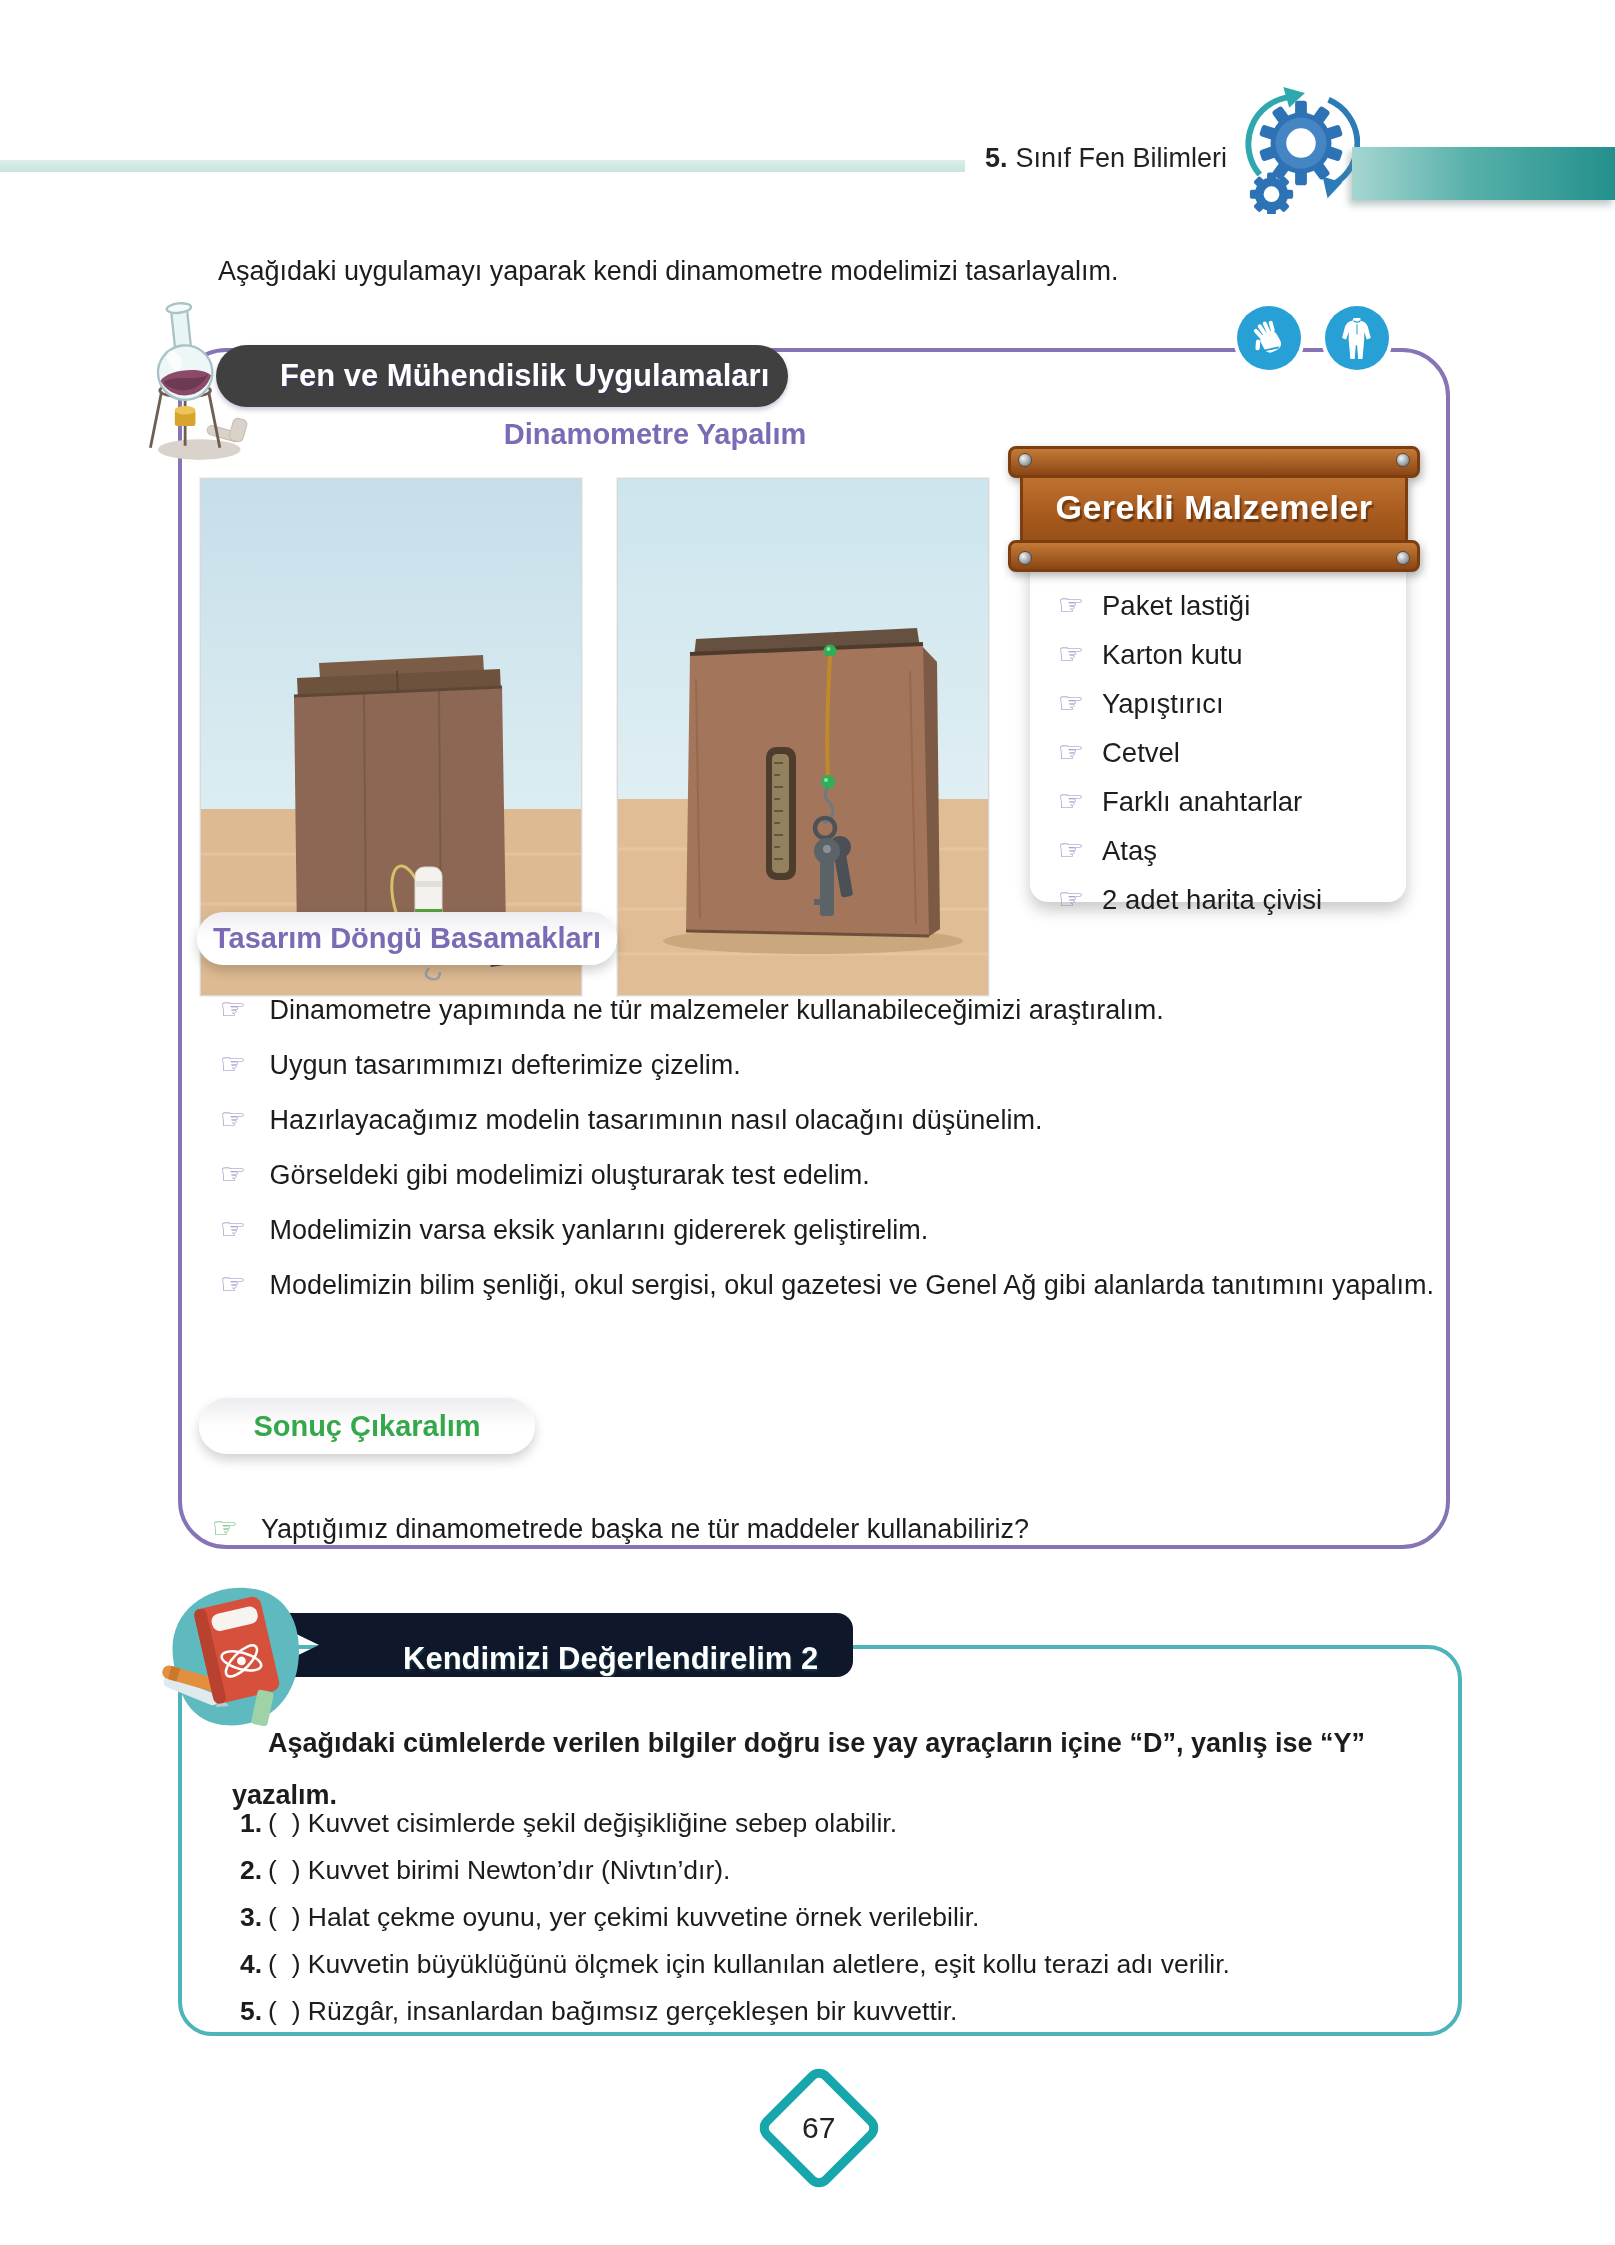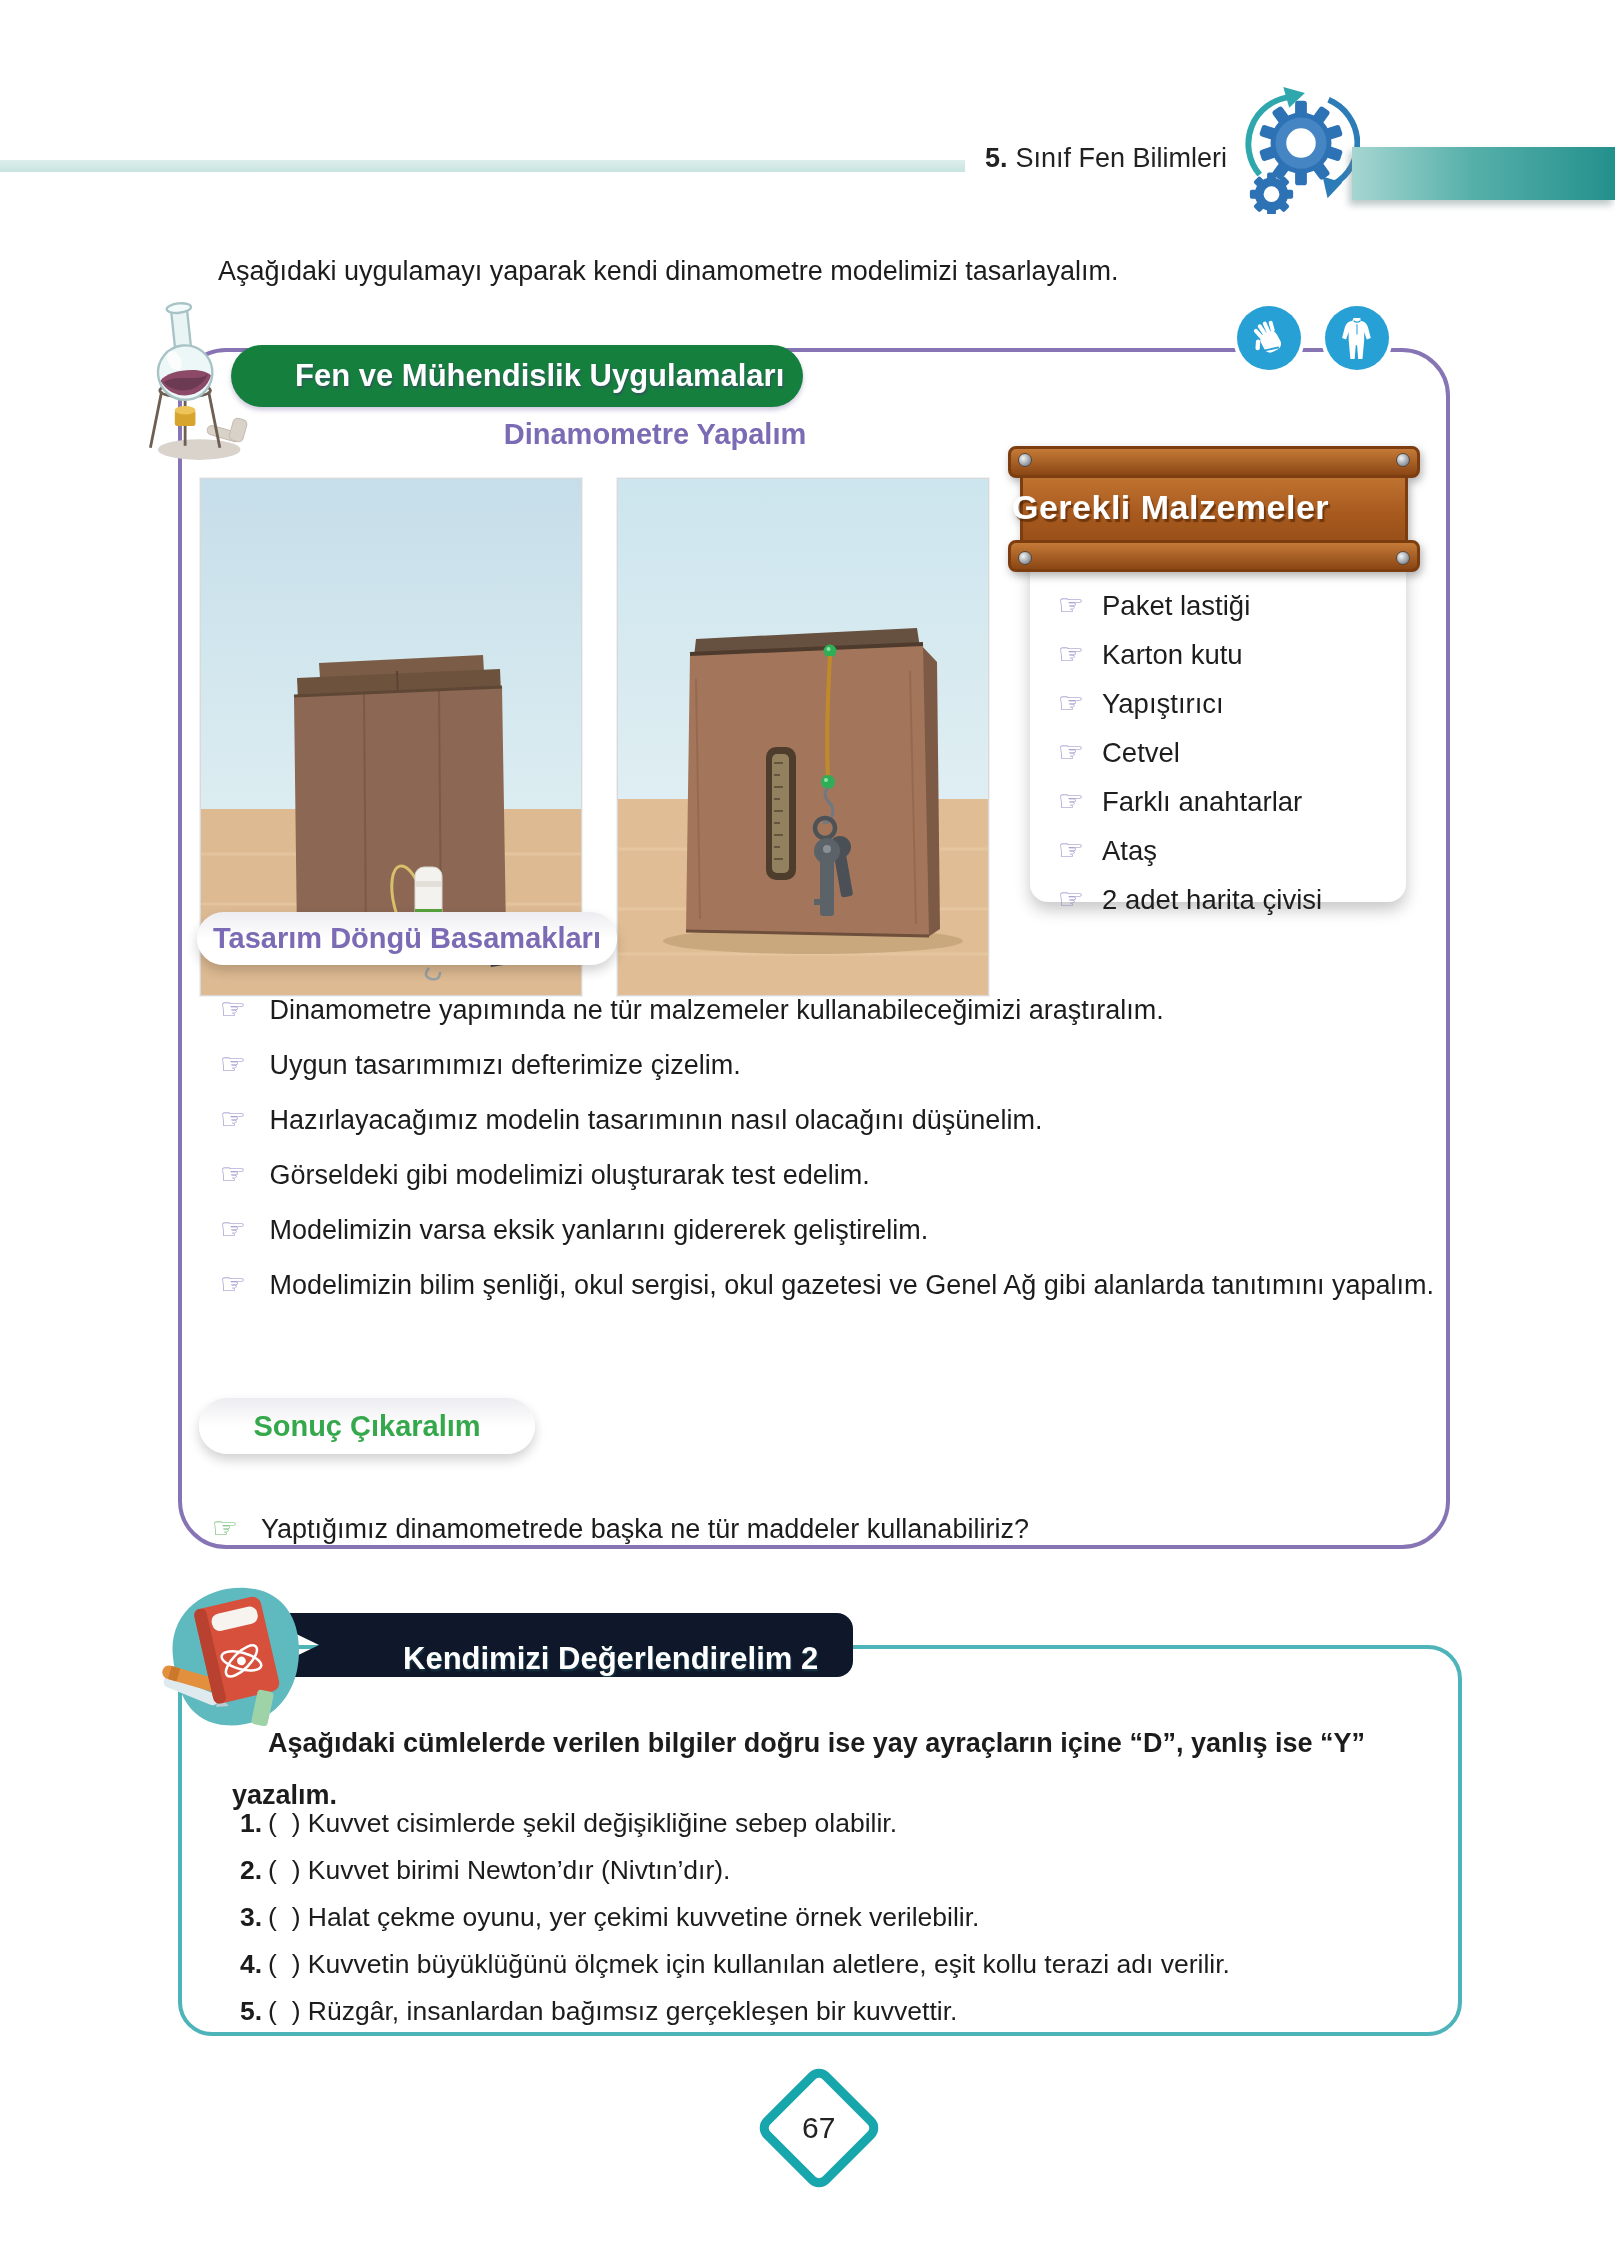--- a/index.html
+++ b/index.html
@@ -18,21 +18,21 @@
     background:linear-gradient(90deg,#a6d6d1,#57b0aa 45%,#23908c);
     box-shadow:-3px 5px 7px rgba(110,130,130,.45);}
 
   
   .intro{left:178px;top:226px;width:1284px;font-size:27px;line-height:36px;text-indent:40px;}
 
   
   .activity-box{left:178px;top:348px;width:1264px;height:1193px;border:4px solid #8674b4;
     border-radius:48px;background:#fff;}
   .flask{left:126px;top:292px;width:122px;height:180px;z-index:6;}
-  .act-banner{left:231px;top:345px;width:572px;height:62px;background:#15803d;
+  .act-banner{left:216px;top:345px;width:572px;height:62px;background:#404040;
     border-radius:32px;z-index:5;display:flex;align-items:center;
     box-shadow:0 3px 5px rgba(90,70,140,.3);}
   .act-banner span{color:#fff;font-weight:bold;font-size:31px;padding-left:64px;
     text-shadow:1px 2px 2px rgba(70,50,120,.5);white-space:nowrap;}
   .ppe{width:64px;height:64px;border-radius:50%;background:#27a0d6;z-index:5;
     box-shadow:0 0 0 4px #fff;display:flex;align-items:center;justify-content:center;}
   .ppe svg{width:46px;height:46px;}
   .ppe-glove{left:1237px;top:306px;}
   .ppe-suit{left:1325px;top:306px;}
   .act-subtitle{left:355px;top:418px;width:600px;text-align:center;font-size:29px;
@@ -53,21 +53,21 @@
     background:linear-gradient(180deg,#c97e39,#a85a1e 55%,#8f4a16);
     border:3px solid #7c3e10;border-radius:8px;}
   .sign .rail{position:absolute;left:-4px;right:-4px;height:26px;border:3px solid #7c3e10;
     border-radius:8px;background:linear-gradient(180deg,#c57a37,#8a4614);}
   .sign .rail.top{top:0;}
   .sign .rail.bottom{bottom:0;}
   .sign .screw{position:absolute;width:12px;height:12px;border-radius:50%;
     background:radial-gradient(circle at 35% 35%,#f4f4f4,#9aa0a8 60%,#646a71);
     border:1px solid #54483e;z-index:4;}
   .sign .label{position:absolute;left:0;right:0;top:50%;transform:translateY(-54%);
-    text-align:left;color:#fff;font-weight:bold;font-size:34px;letter-spacing:.5px;
+    text-align:center;color:#fff;font-weight:bold;font-size:34px;letter-spacing:.5px;
     text-shadow:2px 3px 1px rgba(70,30,0,.55);}
 
   
   .pill{background:linear-gradient(180deg,#ededf1,#ffffff 52%);border-radius:32px;
     box-shadow:0 6px 12px rgba(0,0,0,.18);display:flex;align-items:center;justify-content:center;
     font-weight:bold;}
   .pill-steps{left:197px;top:912px;width:420px;height:53px;font-size:29px;color:#7b6ab4;}
   .pill-conclusion{left:199px;top:1398px;width:336px;height:56px;font-size:29px;color:#35a84b;}
   .steps-list{left:178px;top:974px;width:1290px;margin:8px;padding:0;list-style:none;}
   .steps-list li{font-size:27px;line-height:54px;text-indent:34px;}

